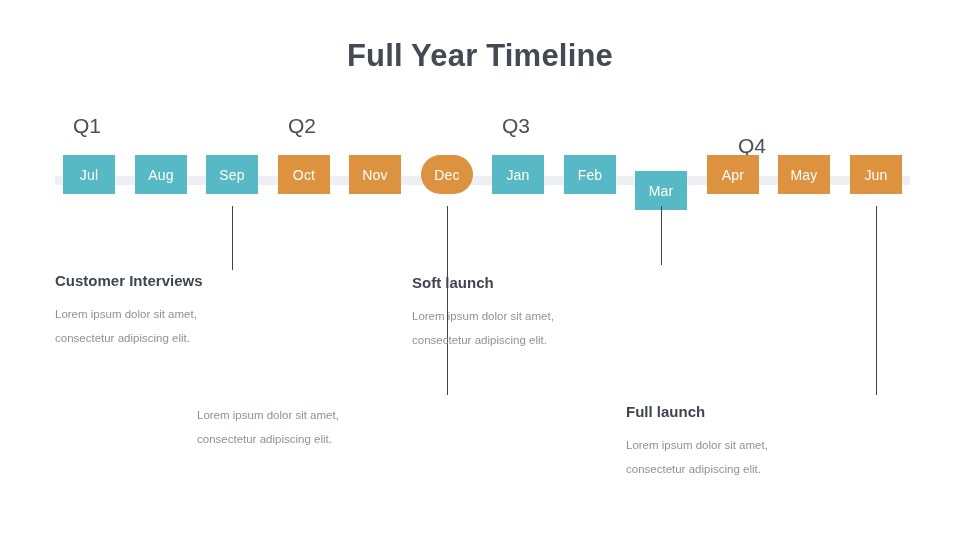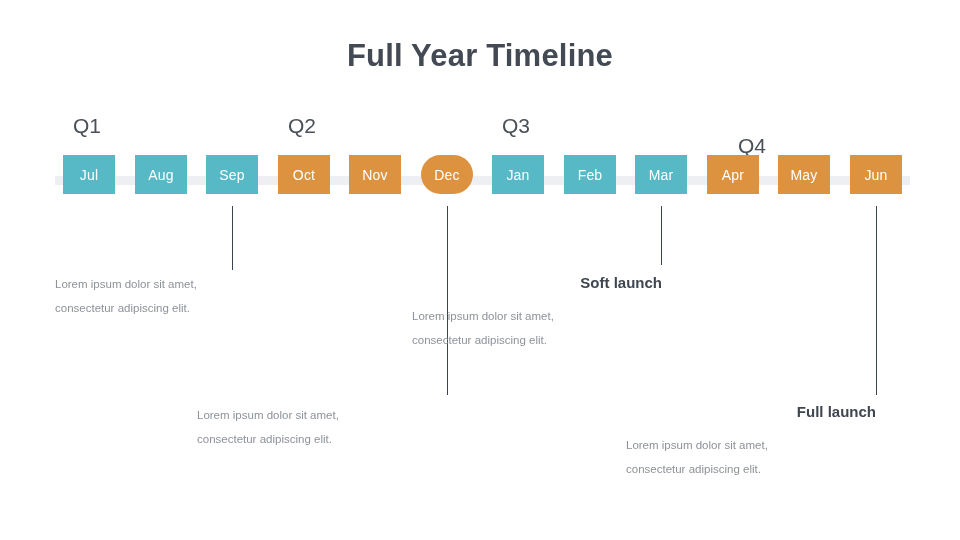--- a/index.html
+++ b/index.html
@@ -92,21 +92,21 @@
   }
   .callout-body {
     font-size: 11.5px;
     color: #8d9299;
     line-height: 2.1;
   }
   .callout-body .line2 {
     display: block;
   }
   .callout.title-left .callout-title { text-align: left; }
-  .callout.title-center .callout-title { text-align: right; }
+  .callout.title-center .callout-title { text-align: left; }
 </style>
 </head>
 <body>
 
 <div id="slide">
 
   <div id="title">Full Year Timeline</div>
 
   <div id="rail"></div>
 
@@ -135,21 +135,21 @@
       </div>
       <div class="month-box orange" style="left: 421px; border-radius: 24px;">
         <span>Dec</span>
       </div>
       <div class="month-box teal" style="left: 492px;">
         <span>Jan</span>
       </div>
       <div class="month-box teal" style="left: 564px;">
         <span>Feb</span>
       </div>
-      <div class="month-box teal" style="left: 635px;">
+      <div class="month-box teal" style="left: 635px; margin-top: 16px;">
         <span>Mar</span>
       </div>
       <div class="month-box orange" style="left: 707px;">
         <span>Apr</span>
       </div>
       <div class="month-box orange" style="left: 778px;">
         <span>May</span>
       </div>
       <div class="month-box orange" style="left: 850px;">
         <span>Jun</span>
@@ -158,20 +158,21 @@
 
   <div id="line-layer">
       <div class="drop-line" style="left: 232px; height: 64px;"></div>
       <div class="drop-line" style="left: 447px; height: 189px;"></div>
       <div class="drop-line" style="left: 661px; height: 59px;"></div>
       <div class="drop-line" style="left: 876px; height: 189px;"></div>
     </div>
 
   <div id="callout-layer">
       <div class="callout title-left" style="left: 55px; top: 272px;">
+        <div class="callout-title">Customer Interviews</div>
         <div class="callout-body"><span>Lorem ipsum dolor sit amet,</span><span class="line2">consectetur adipiscing elit.</span></div>
       </div>
       <div class="callout title-center" style="left: 197px; top: 403px;">
         <div class="callout-body"><span>Lorem ipsum dolor sit amet,</span><span class="line2">consectetur adipiscing elit.</span></div>
       </div>
       <div class="callout title-center" style="left: 412px; top: 274px;">
         <div class="callout-title">Soft launch</div>
         <div class="callout-body"><span>Lorem ipsum dolor sit amet,</span><span class="line2">consectetur adipiscing elit.</span></div>
       </div>
       <div class="callout title-center" style="left: 626px; top: 403px;">

